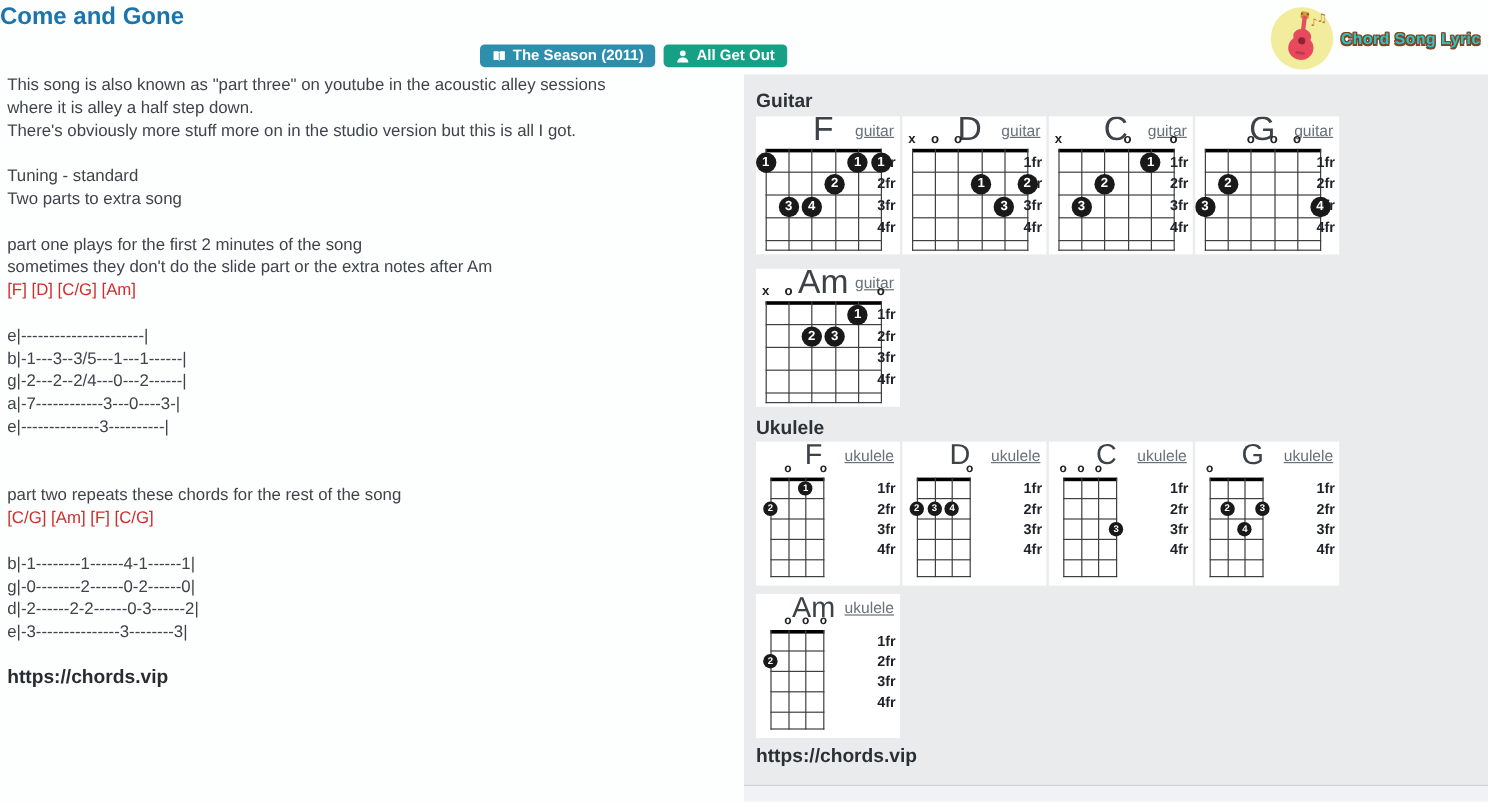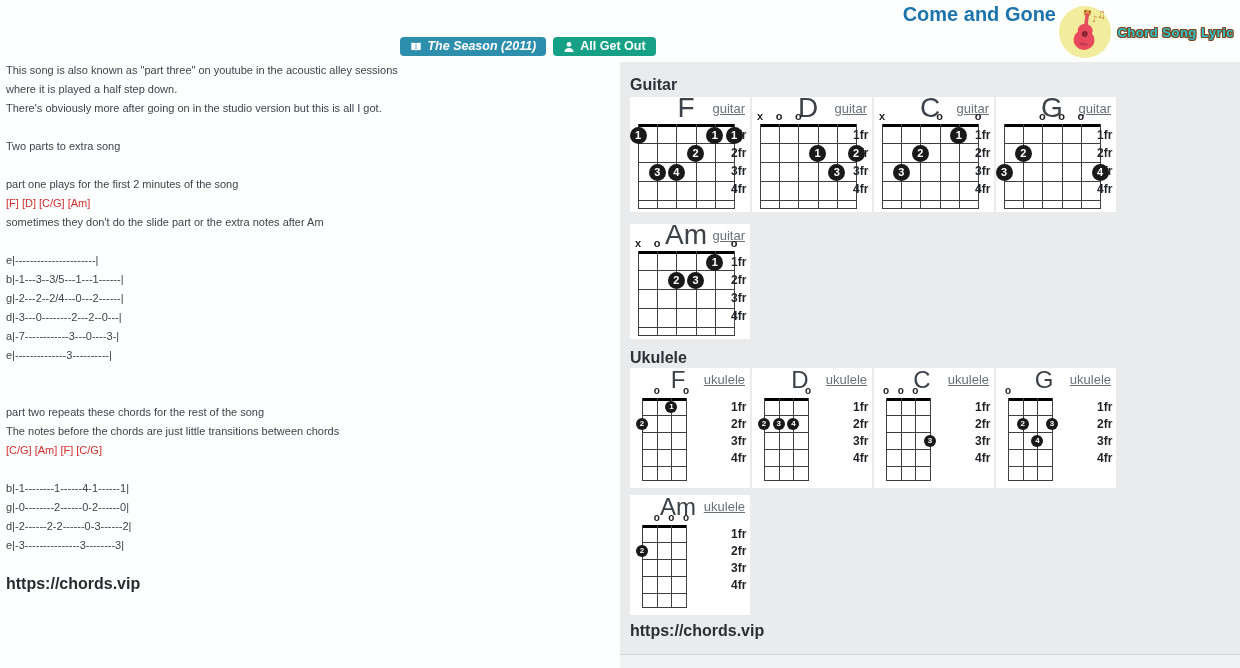--- a/index.html
+++ b/index.html
@@ -7,32 +7,32 @@
   body {
     font-family: "Liberation Sans", "DejaVu Sans", sans-serif;
     background: #fdfefe;
     color: #3e444a;
     overflow: hidden;
     position: relative;
   }
   
   .header { position: absolute; top: 0; left: 0; width: 1056px; }
   .page-title {
-    margin-top: 3px; text-align: right;
-    font-size: 20px; font-weight: 700; color: #1c74ad; padding-left: 23px;
+    margin-top: 3px; text-align: left;
+    font-size: 20px; font-weight: 700; color: #1c74ad;
   }
   .badges {
     margin-top: 11px; display: flex; justify-content: center; gap: 7px;
   }
   .badge {
     display: inline-flex; align-items: center; gap: 5px;
     padding: 2px 10px; border-radius: 4px; height: 19px;
     color: #fff; font-size: 12.5px; font-weight: 700; line-height: 1;
   }
-  .badge-album { background: #2d8fac; font-style: italic; }
+  .badge-album { background: #2d8fac; }
   .badge-artist { background: #16a085; }
   .badge svg { display: block; }
   
   .logo {
     position: absolute; top: 4px; right: 6px; height: 56px;
     display: flex; align-items: center; gap: 5px; cursor: pointer;
   }
   .logo-circle { width: 54px; height: 54px; }
   .logo-text { display: flex; flex-direction: column; align-items: center; }
   .logo-brand {
@@ -42,21 +42,21 @@
     letter-spacing: 1px;
   }
   .logo-tagline {
     margin-top: 2px; font-size: 13px; line-height: 14px; font-weight: 800; color: #2fc3c5;
     text-shadow: -1px 0 #7e4724, 1px 0 #7e4724, 0 -1px #7e4724, 0 1px #7e4724,
                  -1px -1px #7e4724, 1px 1px #7e4724, -1px 1px #7e4724, 1px -1px #7e4724;
     letter-spacing: .5px;
   }
   
   .left-col { position: absolute; left: 6px; top: 61px; width: 608px; }
-  .ln { height: 19px; line-height: 19px; font-size: 11px; white-space: pre; color: #3e444a; }
+  .ln { height: 19px; line-height: 19px; font-size: 14px; white-space: pre; color: #3e444a; }
   .ln.chord { color: #cf2e2e; }
   .ln.tab { letter-spacing: 0; }
   .ln.bold { font-size: 16px; font-weight: 700; color: #272c30; }
   
   .panel {
     position: absolute; left: 620px; top: 62px; width: 620px; height: 593px;
     background: #e9ebec; padding: 10px; border-bottom: 1px solid #cfd4d7;
   }
   .below-panel {
     position: absolute; left: 620px; top: 655px; right: 0; bottom: 0;
@@ -132,39 +132,38 @@
       <text x="39" y="13" font-size="10" fill="#c77d2a" font-family="DejaVu Sans, sans-serif">♫</text>
     </svg>
   </div>
   <div class="logo-text">
     <div class="logo-tagline">Chord Song Lyric</div>
   </div>
 </div>
 
 <div class="left-col" id="song-lines">
     <div class="ln text">This song is also known as "part three" on youtube in the acoustic alley sessions</div>
-    <div class="ln text">where it is played a half step down.</div>
-    <div class="ln text">There's obviously more after going on in the studio version but this is all I got.</div>
-    <div class="ln blank">&nbsp;</div>
+    <div class="ln text">where it is alley a half step down.</div>
+    <div class="ln text">There's obviously more stuff more on in the studio version but this is all I got.</div>
+    <div class="ln blank">&nbsp;</div>
+    <div class="ln text">Tuning - standard</div>
     <div class="ln text">Two parts to extra song</div>
     <div class="ln blank">&nbsp;</div>
     <div class="ln text">part one plays for the first 2 minutes of the song</div>
+    <div class="ln text">sometimes they don't do the slide part or the extra notes after Am</div>
     <div class="ln chord">[F] [D] [C/G] [Am]</div>
-    <div class="ln text">sometimes they don't do the slide part or the extra notes after Am</div>
     <div class="ln blank">&nbsp;</div>
     <div class="ln tab">e|----------------------|</div>
     <div class="ln tab">b|-1---3--3/5---1---1------|</div>
     <div class="ln tab">g|-2---2--2/4---0---2------|</div>
-    <div class="ln tab">d|-3---0--------2---2--0---|</div>
     <div class="ln tab">a|-7------------3---0----3-|</div>
     <div class="ln tab">e|--------------3----------|</div>
     <div class="ln blank">&nbsp;</div>
     <div class="ln blank">&nbsp;</div>
     <div class="ln text">part two repeats these chords for the rest of the song</div>
-    <div class="ln text">The notes before the chords are just little transitions between chords</div>
     <div class="ln chord">[C/G] [Am] [F] [C/G]</div>
     <div class="ln blank">&nbsp;</div>
     <div class="ln tab">b|-1--------1------4-1------1|</div>
     <div class="ln tab">g|-0--------2------0-2------0|</div>
     <div class="ln tab">d|-2------2-2------0-3------2|</div>
     <div class="ln tab">e|-3---------------3--------3|</div>
     <div class="ln blank">&nbsp;</div>
     <div class="ln bold">https://chords.vip</div>
   </div>
 

